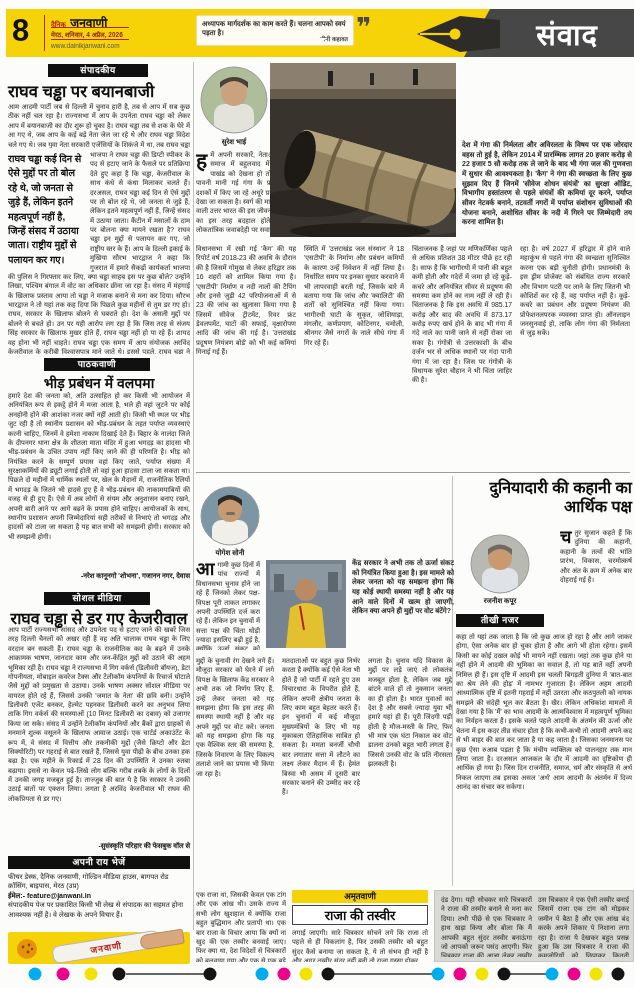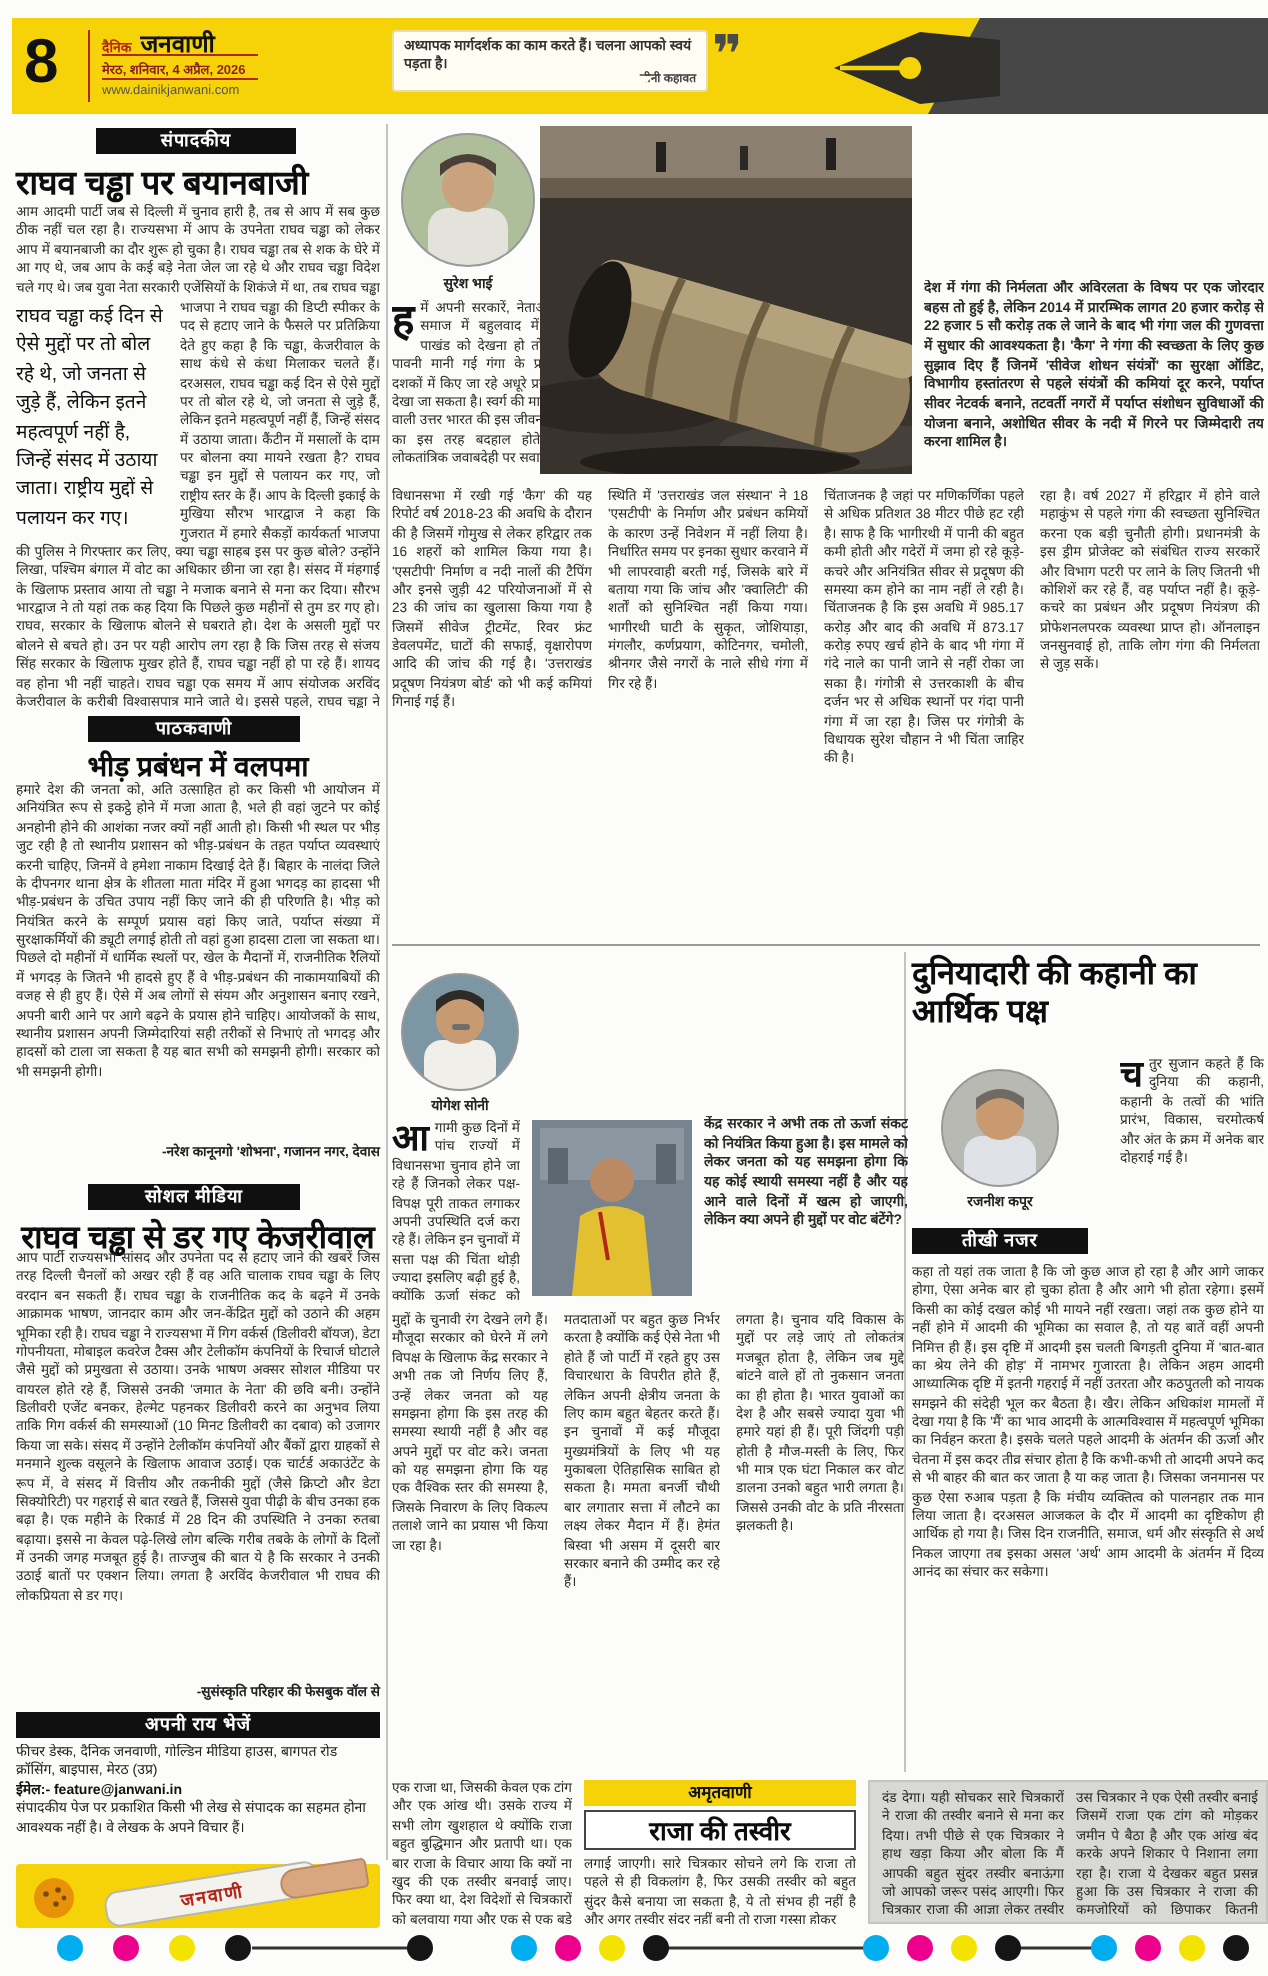--- a/index.html
+++ b/index.html
@@ -13,21 +13,21 @@
 .cap{font-size:7px;font-weight:bold;text-align:center;color:#222}
 .sig{font-size:6.8px;font-weight:bold;text-align:right;color:#222}
 .dropcap{float:left;font-weight:bold;color:#111;line-height:.85;padding:2px 3px 0 0}
 .vsep{background:#c2c2c2;width:1px}
 .hsep{background:#9a9a9a;height:1px}
 .hdr-yellow{background:#f6d309}
 .hdr-dark{background:#474747;clip-path:polygon(26px 0,100% 0,100% 100%,0 100%)}
 .bubble{background:#fffdf3;border:1px solid #e8dca8;border-radius:2px}
 .bubble:after{content:"";position:absolute;left:118px;bottom:-7px;border:7px solid transparent;border-top-color:#fffdf3;border-left-width:3px;border-right-width:9px}
 .graybox{background:#d8d8d5;border:1px solid #c4c4c0}
-.pq{float:left;width:82px;font-size:9.6px;line-height:1.5;font-weight:normal;color:#111;padding:2px 5px 2px 0;text-align:left}
+.pq{float:left;width:82px;font-size:9.6px;line-height:1.5;font-weight:bold;color:#111;padding:2px 5px 2px 0;text-align:left}
 .yellowstrip{background:#f6d309;border-radius:2px}
 .roll{background:#f4f2ec;border:1px solid #b9b6ad;border-radius:7px;overflow:hidden;
   display:flex;align-items:center;justify-content:center;transform:rotate(-9deg)}
 .roll span{color:#b3261c;font-weight:bold;font-size:9px;letter-spacing:1px}
 .hand{background:#d9a77f;border-radius:8px 3px 3px 8px;transform:rotate(-9deg);border:1px solid #b98a63}
 .regsq{width:4px;height:4px;display:inline-block}
 </style>
 </head>
 <body>
 
@@ -55,20 +55,21 @@
     <div style="font-size:7px;line-height:1.3;color:#333;font-weight:bold">अध्यापक मार्गदर्शक का काम करते हैं। चलना आपको स्वयं पड़ता है।</div>
     <div style="position:absolute;right:5px;bottom:2px;font-size:6px;color:#444;font-weight:bold">-चीनी कहावत</div>
   </div>
   <div class="abs" style="left:356px;top:12px;font-size:26px;color:#4a4a4a;font-weight:bold">❞</div>
 
   <svg class="abs" style="left:414px;top:15px" width="88" height="38" viewBox="0 0 88 38">
     <polygon points="86,5 46,1 3,19 46,37 86,33" fill="#2e2c28"></polygon>
     <line x1="6" y1="19" x2="36" y2="19" stroke="#f6d309" stroke-width="2.2"></line>
     <circle cx="41" cy="19" r="5.5" fill="#f6d309"></circle>
   </svg>
+  <div class="abs" style="left:504px;top:14px;width:126px;height:38px;display:flex;align-items:center;justify-content:center;font-size:29px;font-weight:bold;color:#fff;letter-spacing:1px">संवाद</div>
 
   <div class="abs vsep" style="left:193px;top:62px;height:868px"></div>
   <div class="abs vsep" style="left:452px;top:476px;height:410px"></div>
   <div class="abs hsep" style="left:196px;top:472px;width:434px"></div>
 
   <div class="abs label" style="left:48px;top:64px;width:100px">संपादकीय</div>
   <div class="abs hl" style="left:8px;top:79px;width:182px;font-size:16.5px;text-align:left;white-space:nowrap">राघव चड्ढा पर बयानबाजी</div>
   <div class="abs t" style="left:8px;top:102px;width:182px;height:46px">आम आदमी पार्टी जब से दिल्ली में चुनाव हारी है, तब से आप में सब कुछ ठीक नहीं चल रहा है। राज्यसभा में आप के उपनेता राघव चड्ढा को लेकर आप में बयानबाजी का दौर शुरू हो चुका है। राघव चड्ढा तब से शक के घेरे में आ गए थे, जब आप के कई बड़े नेता जेल जा रहे थे और राघव चड्ढा विदेश चले गए थे। जब युवा नेता सरकारी एजेंसियों के शिकंजे में था, तब राघव चड्ढा को भारत में ही रहना था, लेकिन वे विदेश चले गए थे।</div>
   <div class="abs t" style="left:8px;top:150px;width:182px;height:204px">
     <span class="pq">राघव चड्ढा कई दिन से ऐसे मुद्दों पर तो बोल रहे थे, जो जनता से जुड़े हैं, लेकिन इतने महत्वपूर्ण नहीं है, जिन्हें संसद में उठाया जाता। राष्ट्रीय मुद्दों से पलायन कर गए।</span>
@@ -182,21 +183,21 @@
     <line x1="34" y1="46" x2="38" y2="70" stroke="#b3261c" stroke-width="2"></line>
     <rect x="8" y="14" width="10" height="18" fill="#5d6770"></rect>
     <rect x="62" y="12" width="10" height="20" fill="#5d6770"></rect>
   </svg>
   <div class="abs t" style="left:352px;top:558px;width:102px;height:94px;font-weight:bold;font-size:7px">केंद्र सरकार ने अभी तक तो ऊर्जा संकट को नियंत्रित किया हुआ है। इस मामले को लेकर जनता को यह समझना होगा कि यह कोई स्थायी समस्या नहीं है और यह आने वाले दिनों में खत्म हो जाएगी, लेकिन क्या अपने ही मुद्दों पर वोट बंटेंगे?</div>
 
   <div class="abs t" style="left:196px;top:656px;width:78px;height:230px">मुद्दों के चुनावी रंग देखने लगे हैं। मौजूदा सरकार को घेरने में लगे विपक्ष के खिलाफ केंद्र सरकार ने अभी तक जो निर्णय लिए हैं, उन्हें लेकर जनता को यह समझना होगा कि इस तरह की समस्या स्थायी नहीं है और वह अपने मुद्दों पर वोट करे। जनता को यह समझना होगा कि यह एक वैश्विक स्तर की समस्या है, जिसके निवारण के लिए विकल्प तलाशे जाने का प्रयास भी किया जा रहा है।</div>
   <div class="abs t" style="left:282px;top:656px;width:78px;height:230px">मतदाताओं पर बहुत कुछ निर्भर करता है क्योंकि कई ऐसे नेता भी होते हैं जो पार्टी में रहते हुए उस विचारधारा के विपरीत होते हैं, लेकिन अपनी क्षेत्रीय जनता के लिए काम बहुत बेहतर करते हैं। इन चुनावों में कई मौजूदा मुख्यमंत्रियों के लिए भी यह मुकाबला ऐतिहासिक साबित हो सकता है। ममता बनर्जी चौथी बार लगातार सत्ता में लौटने का लक्ष्य लेकर मैदान में हैं। हेमंत बिस्वा भी असम में दूसरी बार सरकार बनाने की उम्मीद कर रहे हैं।</div>
   <div class="abs t" style="left:368px;top:656px;width:84px;height:230px">लगता है। चुनाव यदि विकास के मुद्दों पर लड़े जाएं तो लोकतंत्र मजबूत होता है, लेकिन जब मुद्दे बांटने वाले हों तो नुकसान जनता का ही होता है। भारत युवाओं का देश है और सबसे ज्यादा युवा भी हमारे यहां ही हैं। पूरी जिंदगी पड़ी होती है मौज-मस्ती के लिए, फिर भी मात्र एक घंटा निकाल कर वोट डालना उनको बहुत भारी लगता है। जिससे उनकी वोट के प्रति नीरसता झलकती है।</div>
 
-  <div class="abs hl" style="left:456px;top:478px;width:176px;font-size:16px;line-height:1.2;text-align:left">दुनियादारी की कहानी का आर्थिक पक्ष</div>
+  <div class="abs hl" style="left:456px;top:478px;width:176px;font-size:16px;line-height:1.2;text-align:right">दुनियादारी की कहानी का आर्थिक पक्ष</div>
   <svg class="abs" width="60" height="60" style="left:470px;top:534px">
     <defs>
         <clipPath id="c3">
           <circle cx="30" cy="30" r="29"></circle>
         </clipPath>
       </defs>
     <g clip-path="url(#c3)">
       <rect width="60" height="60" fill="#b9b9b3"></rect>
       <rect x="12" y="34" width="36" height="26" rx="9" fill="#dfe3e8"></rect>
       <circle cx="30" cy="24" r="12" fill="#c9996f"></circle>

